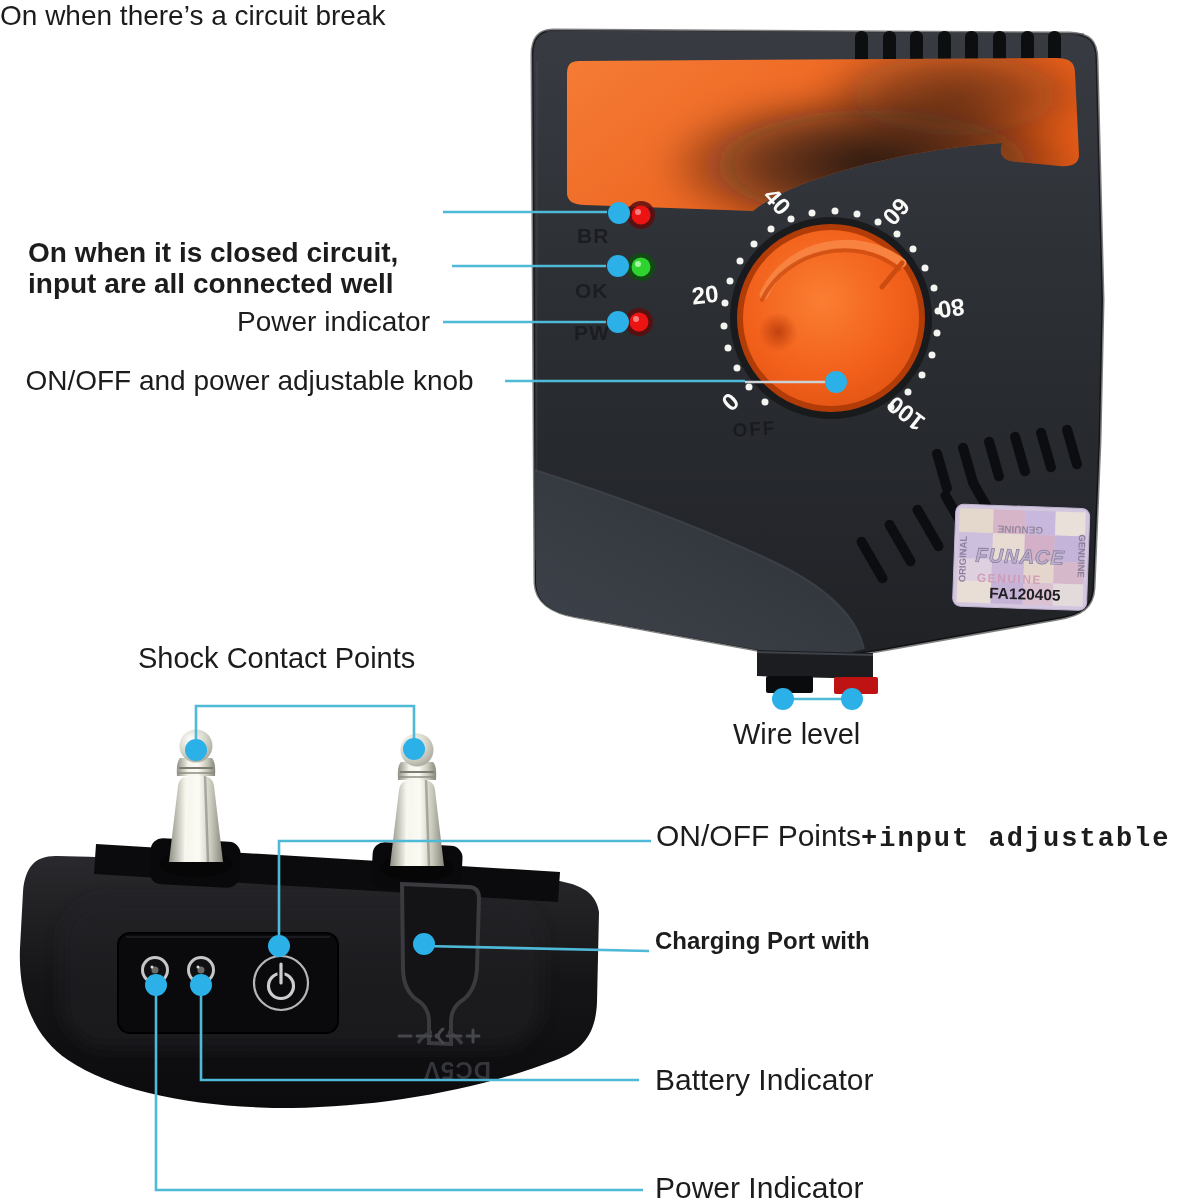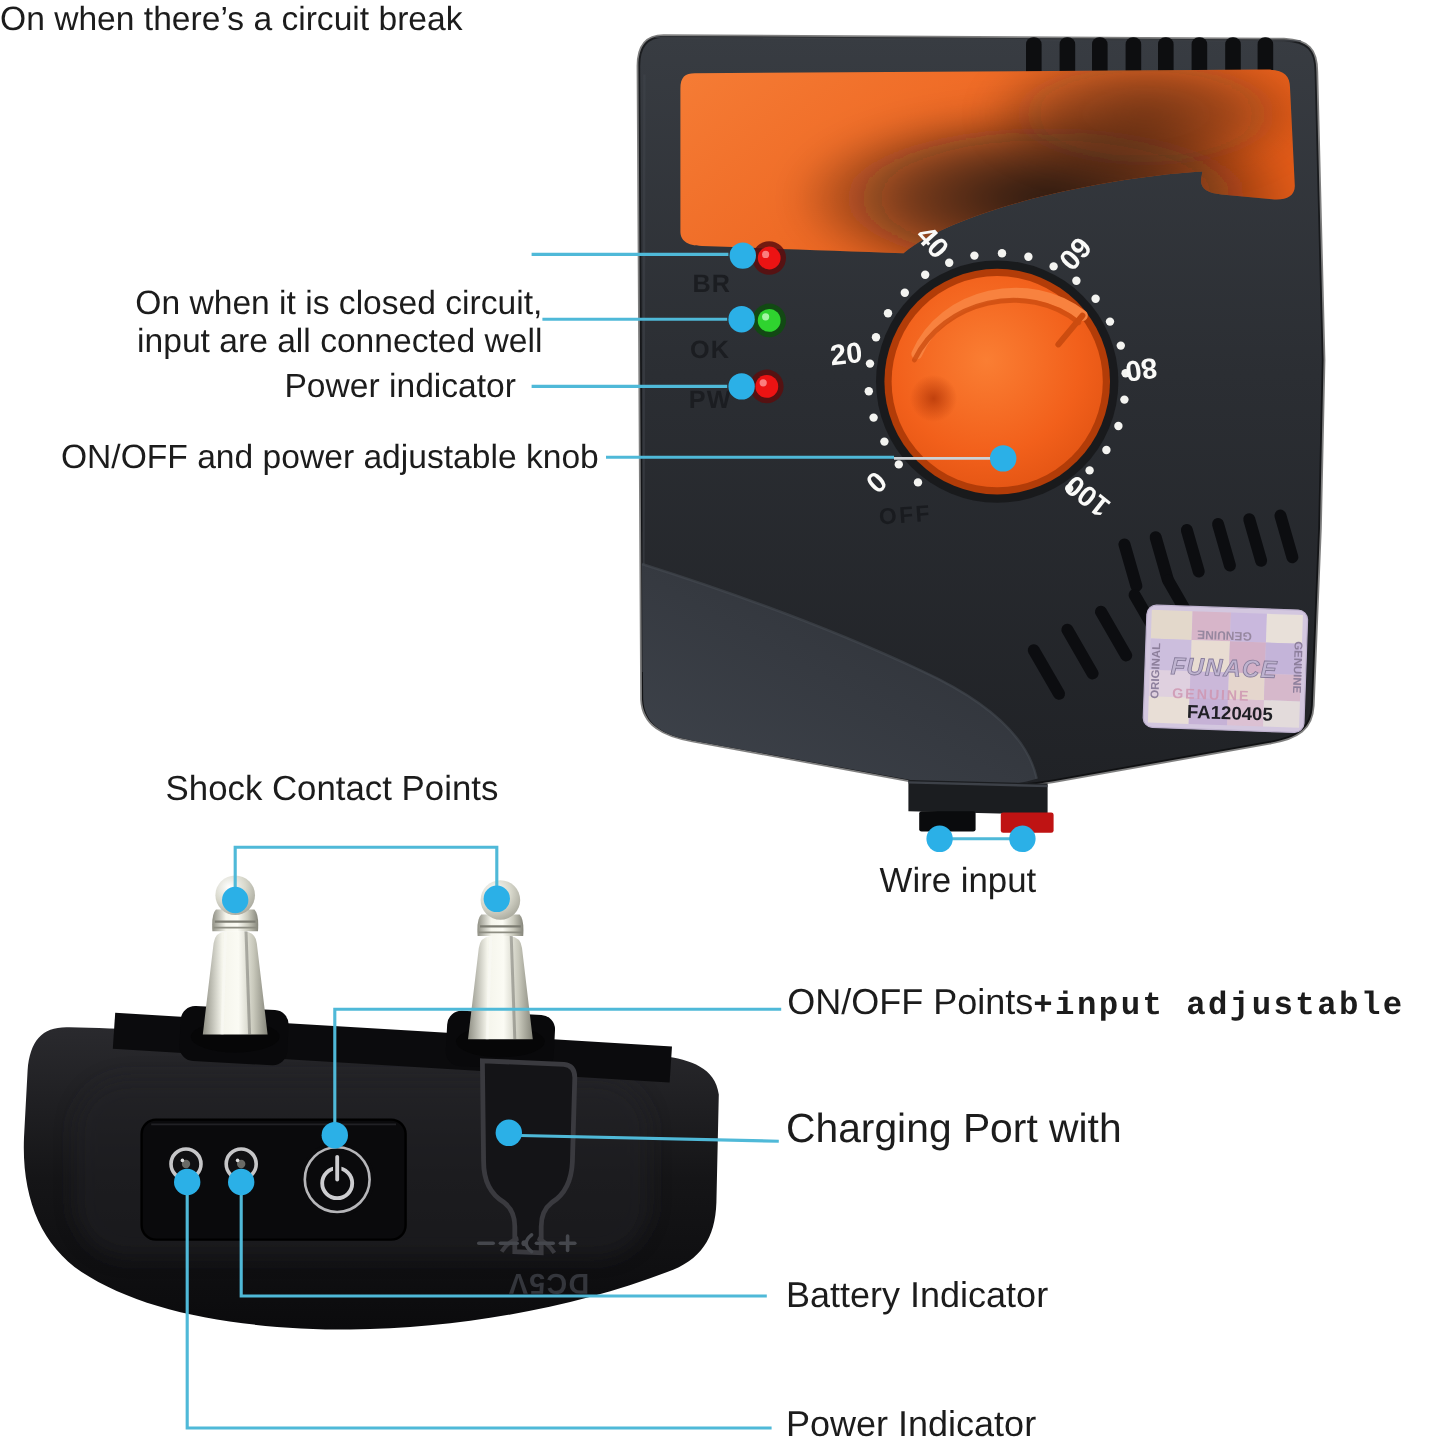--- a/index.html
+++ b/index.html
@@ -3,28 +3,28 @@
 <meta charset="utf-8">
 <style>
   html,body{margin:0;padding:0;}
   body{
     width:1200px;height:1200px;position:relative;background:#ffffff;
     font-family:"Liberation Sans",sans-serif;overflow:hidden;color:#1c1c1c;
   }
   svg.scene{position:absolute;left:0;top:0;width:1200px;height:1200px;}
   .label{position:absolute;color:#1c1c1c;}
   .lbl-circuit-break{left:0;top:196;width:437px;font-size:28px;line-height:32px;}
-  .lbl-closed-circuit{left:28px;top:237px;width:424px;text-align:right;font-size:28px;line-height:31px;}
+  .lbl-closed-circuit{left:28px;top:237px;width:424px;text-align:left;font-size:28px;line-height:31px;font-weight:bold;}
   .lbl-power-ind-tx{left:0;top:306px;width:430px;text-align:right;font-size:28px;line-height:32px;}
-  .lbl-knob{left:0;top:365px;width:499px;text-align:right;font-size:28px;line-height:32px;}
+  .lbl-knob{left:0;top:365px;width:499px;text-align:center;font-size:28px;line-height:32px;}
   .lbl-wire-input{left:733px;top:717px;font-size:29px;line-height:34px;}
   .lbl-shock{left:138px;top:641px;font-size:29px;line-height:34px;}
   .lbl-onoff{left:656px;top:818px;font-size:30px;line-height:36px;white-space:nowrap;}
   .lbl-onoff .suffix{font-family:"Liberation Mono",monospace;font-size:27px;font-weight:600;letter-spacing:2px;}
-  .lbl-charging{left:655px;top:923px;font-size:34px;line-height:36px;}
+  .lbl-charging{left:655px;top:923px;font-size:24px;line-height:36px;font-weight:bold;}
   .lbl-battery{left:655px;top:1062px;font-size:30px;line-height:36px;}
   .lbl-power-collar{left:655px;top:1170px;font-size:30px;line-height:36px;}
 </style>
 </head>
 <body>
 
 <svg class="scene" viewBox="0 0 1200 1200">
   <defs>
     <linearGradient id="bodyGrad" x1="0" y1="0" x2="0" y2="1">
       <stop offset="0" stop-color="#383c42"></stop>
@@ -349,20 +349,20 @@
   </g>
 </svg>
 
 <div class="label lbl-circuit-break">On when there’s a circuit break</div>
 <div class="label lbl-closed-circuit">
   <div>On when it is closed circuit,</div>
   <div>input are all connected well</div>
 </div>
 <div class="label lbl-power-ind-tx">Power indicator</div>
 <div class="label lbl-knob">ON/OFF and power adjustable knob</div>
-<div class="label lbl-wire-input">Wire input</div>
+<div class="label lbl-wire-input">Wire level</div>
 <div class="label lbl-shock">Shock Contact Points</div>
 <div class="label lbl-onoff"><span>ON/OFF Points</span><span class="suffix">+input adjustable</span></div>
 <div class="label lbl-charging">
   <div>Charging Port with</div>
 </div>
 <div class="label lbl-battery">Battery Indicator</div>
 <div class="label lbl-power-collar">Power Indicator</div>
 
 </body></html>

